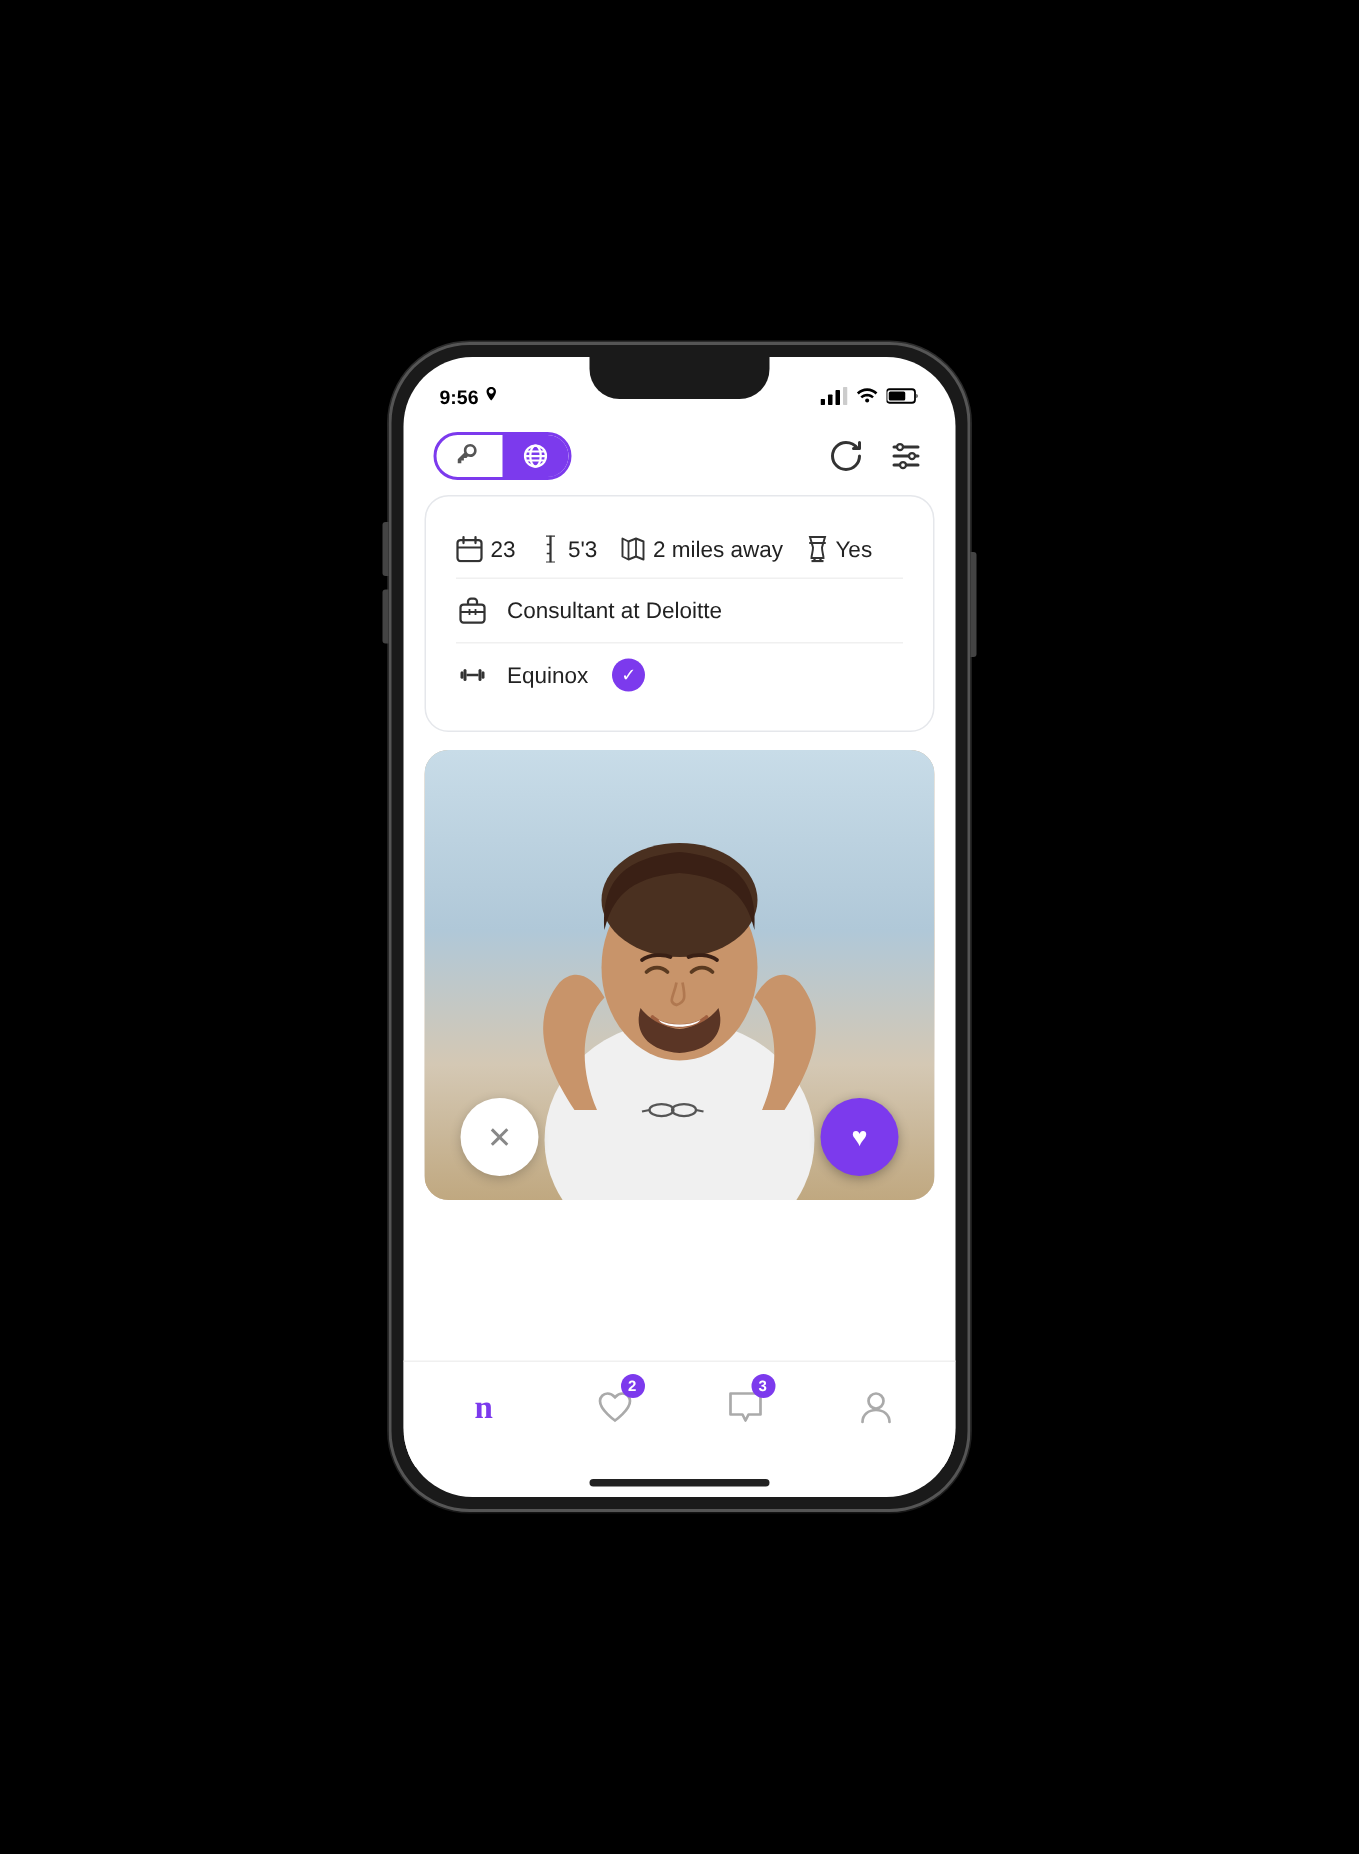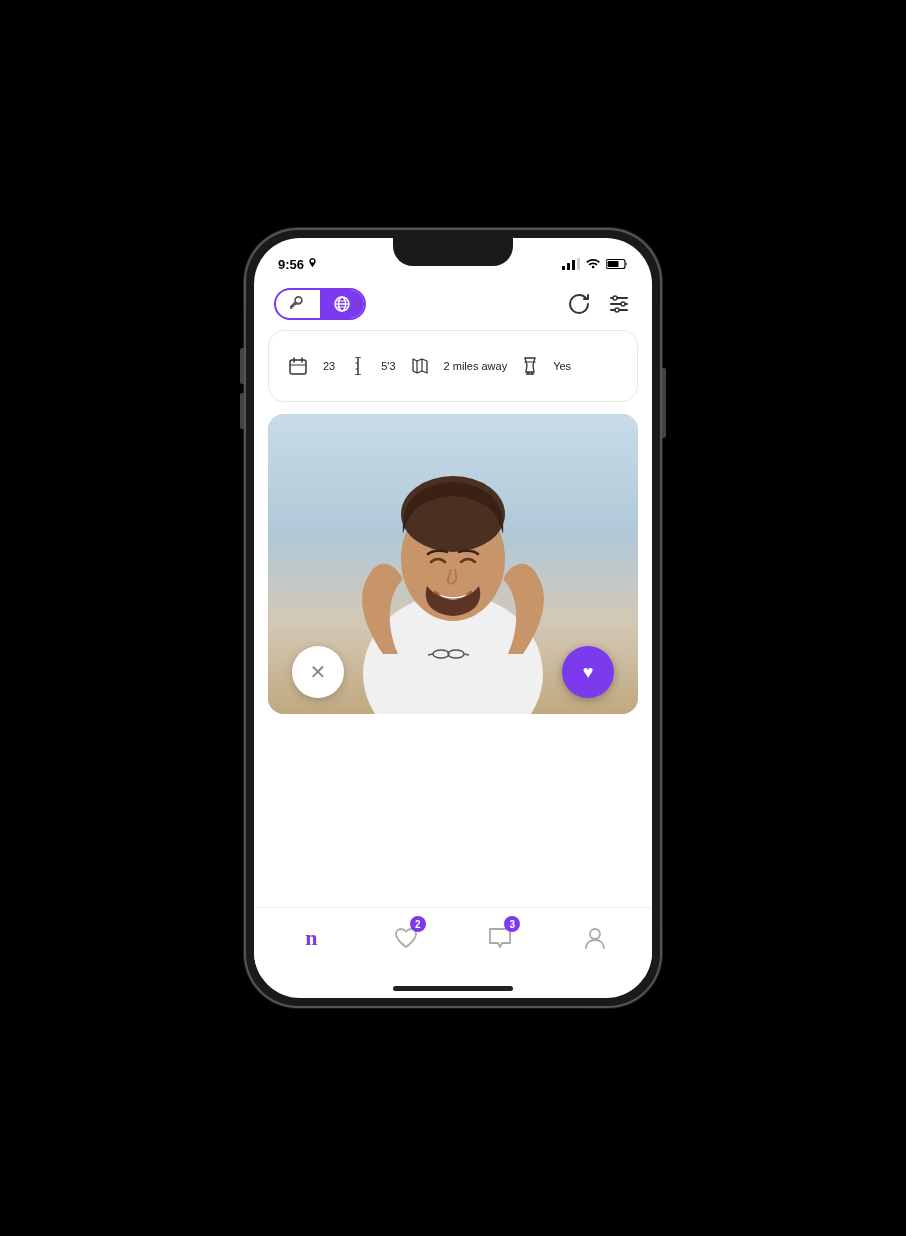--- a/index.html
+++ b/index.html
@@ -6,21 +6,21 @@
     body {
       background: #000;
       display: flex;
       justify-content: center;
       align-items: center;
       min-height: 100vh;
       font-family: -apple-system, BlinkMacSystemFont, 'Helvetica Neue', sans-serif;
     }
 
     .phone-outer {
-      width: 418px;
+      width: 388px;
       height: 780px;
       background: #1a1a1a;
       border-radius: 54px;
       padding: 10px;
       box-shadow:
         inset 0 0 0 2px #555,
         0 30px 80px rgba(0,0,0,0.8),
         0 0 0 1px #333;
       position: relative;
     }
@@ -170,22 +170,22 @@
 
     .info-stats {
       display: flex;
       gap: 16px;
       align-items: center;
     }
 
     .stat-item {
       display: flex;
       align-items: center;
-      gap: 16px;
-      font-size: 11px;
+      gap: 5px;
+      font-size: 15px;
       color: #222;
     }
 
     .verified-badge {
       width: 22px;
       height: 22px;
       background: #7c3aed;
       border-radius: 50%;
       display: inline-flex;
       align-items: center;
@@ -471,22 +471,47 @@
                 <line x1="1.5" y1="5" x2="12.5" y2="5" stroke="#333" stroke-width="1.2"></line>
                 <line x1="5" y1="15" x2="5" y2="17" stroke="#333" stroke-width="1.5"></line>
                 <line x1="9" y1="15" x2="9" y2="17" stroke="#333" stroke-width="1.5"></line>
                 <line x1="3" y1="17" x2="11" y2="17" stroke="#333" stroke-width="1.5"></line>
               </svg>
               <span>Yes</span>
             </div>
           </div>
         </div>
 
-
-
+        <div class="info-row">
+          <div class="info-icon">
+            <svg width="18" height="18" viewBox="0 0 18 18">
+              <rect x="1" y="5" width="16" height="12" rx="2" fill="none" stroke="#333" stroke-width="1.5"></rect>
+              <path d="M6 5 L6 3 C6 2 7 1 8 1 L10 1 C11 1 12 2 12 3 L12 5" fill="none" stroke="#333" stroke-width="1.5"></path>
+              <line x1="1" y1="10" x2="17" y2="10" stroke="#333" stroke-width="1.2"></line>
+              <line x1="7" y1="8" x2="7" y2="12" stroke="#333" stroke-width="1.2"></line>
+              <line x1="11" y1="8" x2="11" y2="12" stroke="#333" stroke-width="1.2"></line>
+            </svg>
+          </div>
+          <span class="info-text">Consultant at Deloitte</span>
+        </div>
+
+
+        <div class="info-row">
+          <div class="info-icon">
+            <svg width="20" height="14" viewBox="0 0 20 14">
+              <line x1="6" y1="7" x2="14" y2="7" stroke="#333" stroke-width="1.8"></line>
+              <rect x="4" y="3" width="2" height="8" rx="1" fill="#333"></rect>
+              <rect x="2" y="4.5" width="2" height="5" rx="1" fill="#333"></rect>
+              <rect x="14" y="3" width="2" height="8" rx="1" fill="#333"></rect>
+              <rect x="16" y="4.5" width="2" height="5" rx="1" fill="#333"></rect>
+            </svg>
+          </div>
+          <span class="info-text">Equinox</span>
+          <span class="verified-badge">✓</span>
+        </div>
 
 
       </div>
 
       <div class="photo-card">
 
         <div class="photo-placeholder">
 
           <div style="position:absolute;top:0;left:0;width:100%;height:100%;background:linear-gradient(180deg, #c8dce8 0%, #b0c8d8 40%, #d4c8b4 70%, #c0a880 100%);"></div>
 

